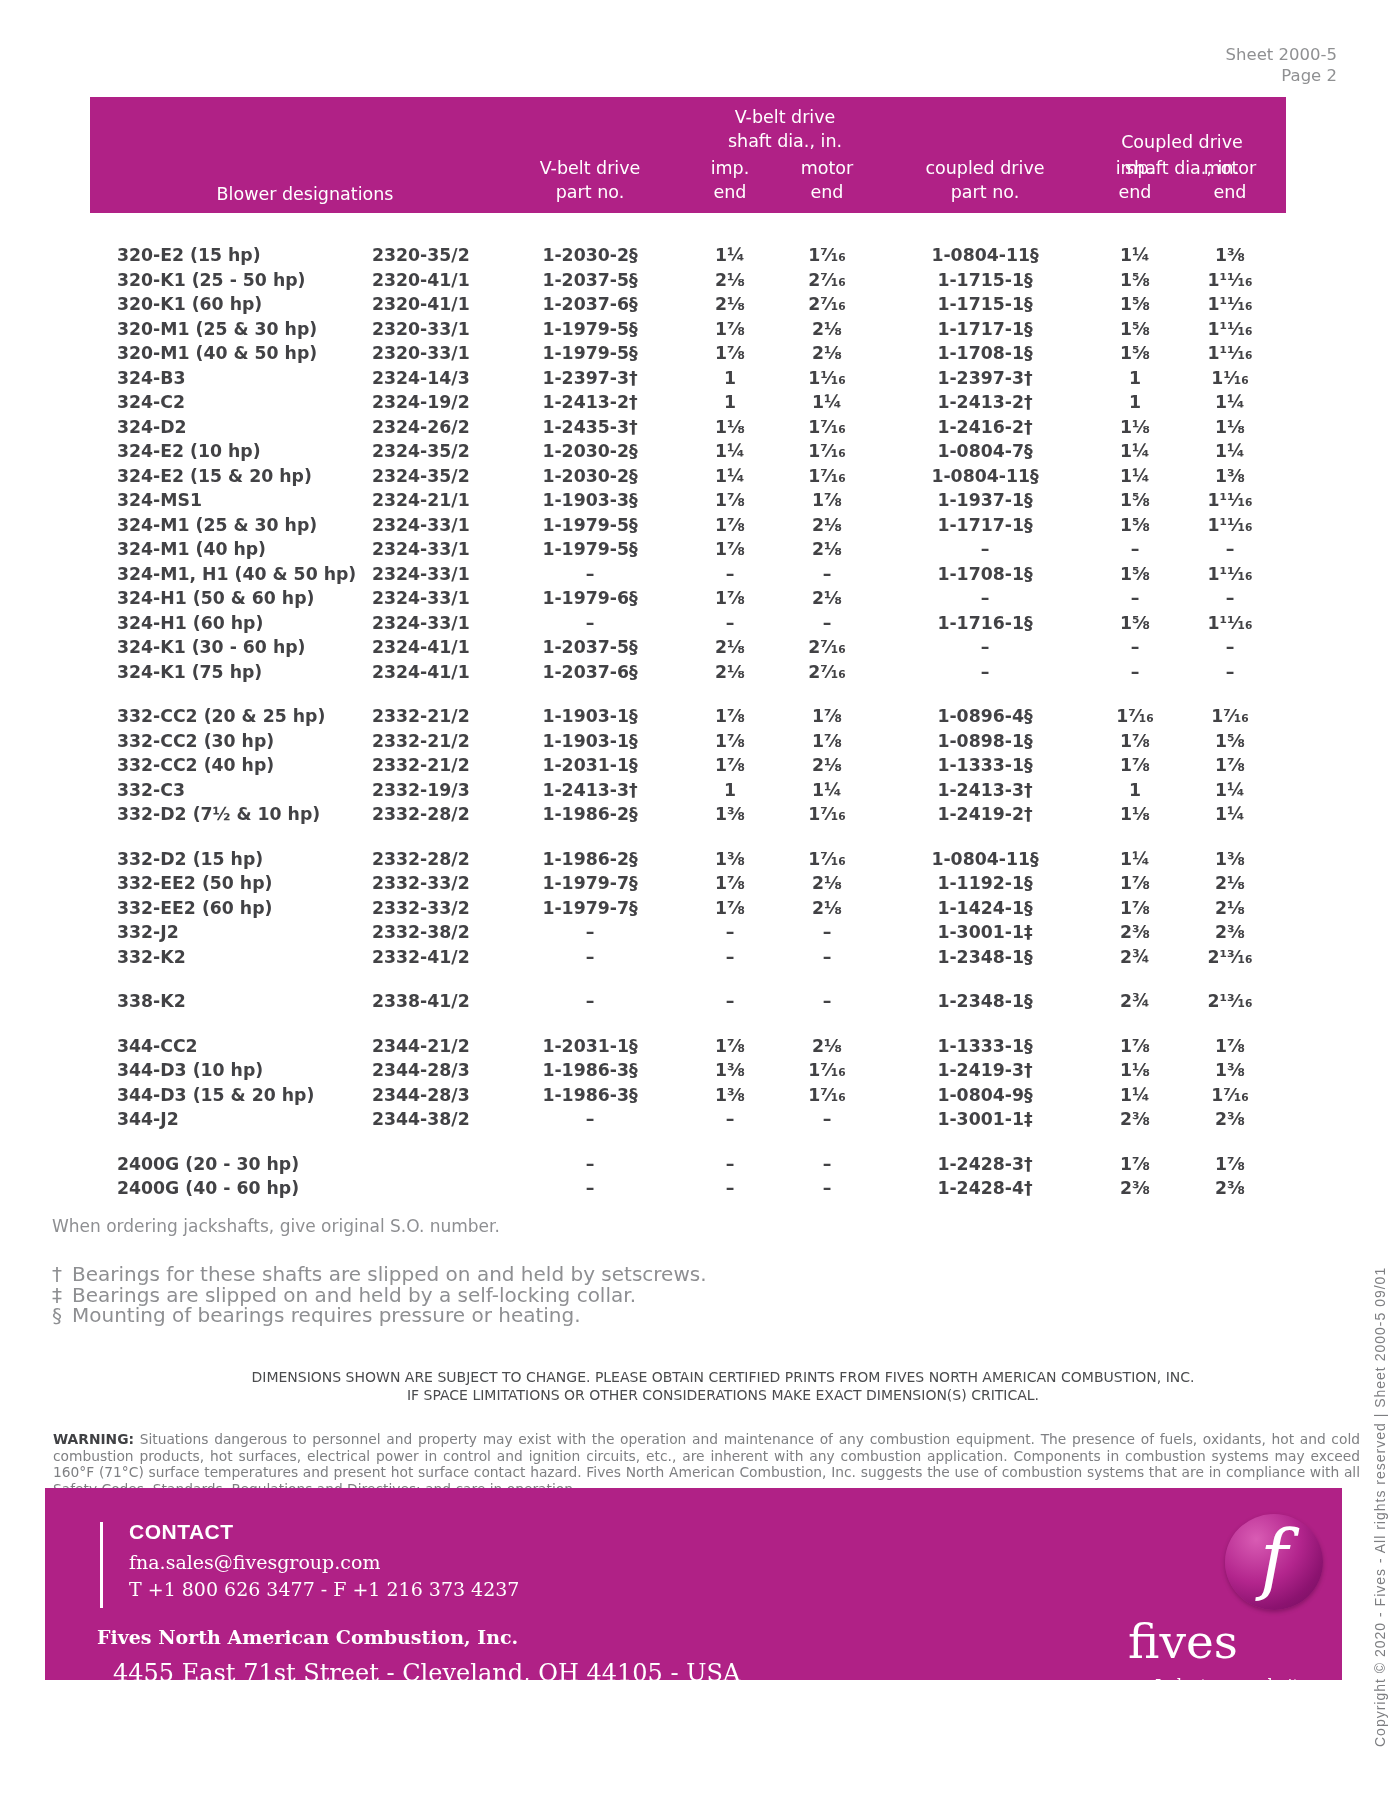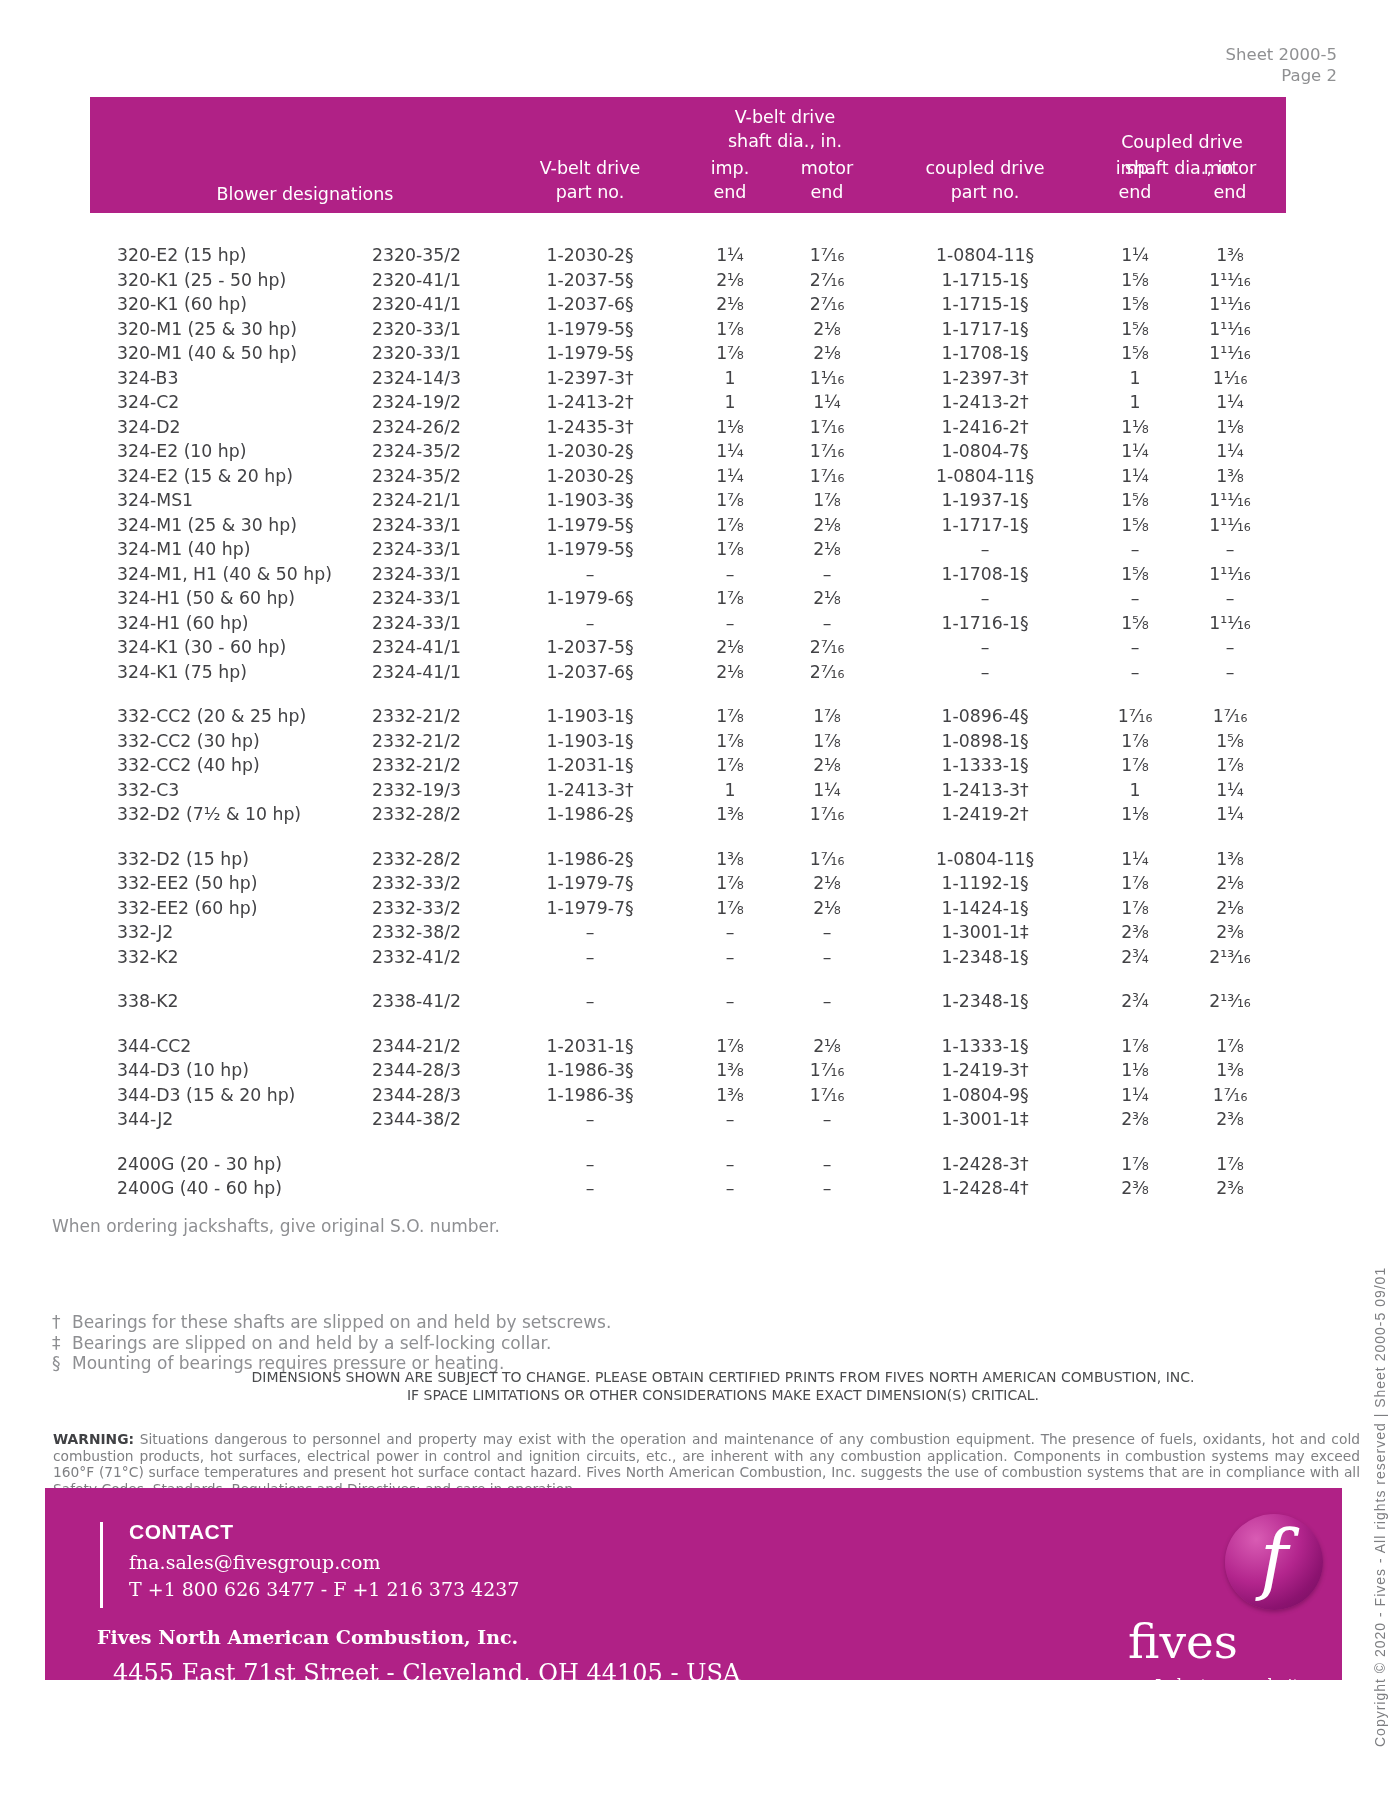--- a/index.html
+++ b/index.html
@@ -17,30 +17,30 @@
   .h-vbelt-part{left:392px;width:216px;top:59px;}
   .h-vbelt-dia{left:595px;width:200px;top:8px;}
   .h-imp-l{left:608px;width:64px;top:59px;}
   .h-motor-l{left:672px;width:130px;top:59px;}
   .h-coupled-part{left:802px;width:186px;top:59px;}
   .h-imp-r{left:988px;width:114px;top:59px;}
   .h-motor-r{left:1102px;width:76px;top:59px;}
   .h-coupled-drive{left:991px;width:202px;top:33px;}
   .h-dia-overlap{left:991px;width:202px;top:59px;}
   
-  .tbody{position:absolute;left:90px;top:230px;width:1196px;padding-top:13px;}
+  .tbody{position:absolute;left:90px;top:213px;width:1196px;padding-top:30px;font-weight:bold;}
   .tgroup{margin-bottom:20px;}
   .trow{display:grid;grid-template-columns:270px 122px 216px 64px 130px 186px 114px 76px;
         height:24.5px;align-items:center;}
   .c{font-size:17.3px;color:var(--ink);text-align:center;white-space:nowrap;}
   .c1{text-align:left;padding-left:27px;}
   .c2{text-align:left;padding-left:12px;}
   
   .order-note{position:absolute;left:52px;top:1216px;font-size:17px;color:var(--gray);}
-  .footnotes{position:absolute;left:52px;top:1264px;font-size:17px;line-height:20.5px;color:var(--gray);margin-top:48px;}
+  .footnotes{position:absolute;left:52px;top:1264px;font-size:20px;line-height:20.5px;color:var(--gray);}
   .fsym{display:inline-block;width:20px;}
   .disclaimer{position:absolute;left:90px;top:1369px;width:1266px;text-align:center;
               font-size:14px;line-height:17.5px;color:#4a4b4d;}
   .warning{position:absolute;left:53px;top:1431px;width:1307px;font-size:13.8px;line-height:16.7px;
            color:#7e7f82;text-align:justify;}
   .warning b{color:#404144;}
   
   .banner{position:absolute;left:45px;top:1488px;width:1297px;height:192px;background:var(--magenta);}
   .contact-bar{position:absolute;left:55px;top:34px;width:3px;height:86px;background:#fff;}
   .contact-heading{position:absolute;left:84px;top:32px;font-size:21px;font-weight:700;color:#fff;

